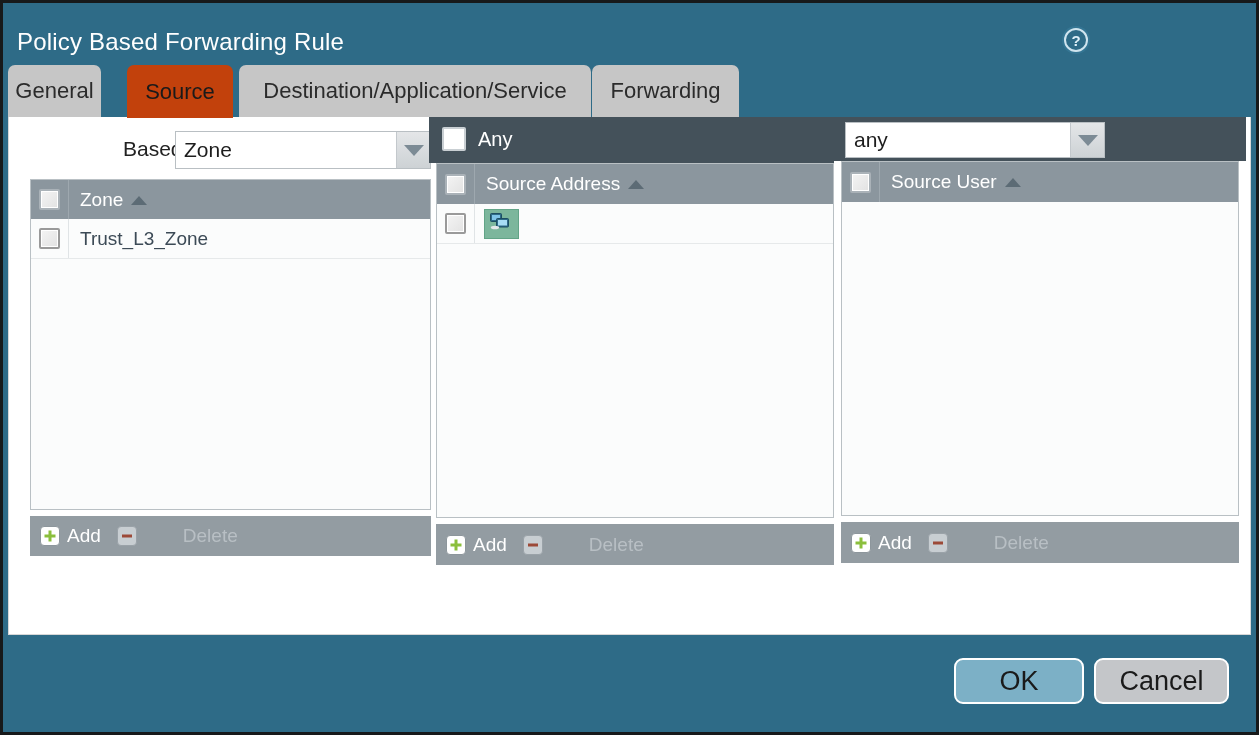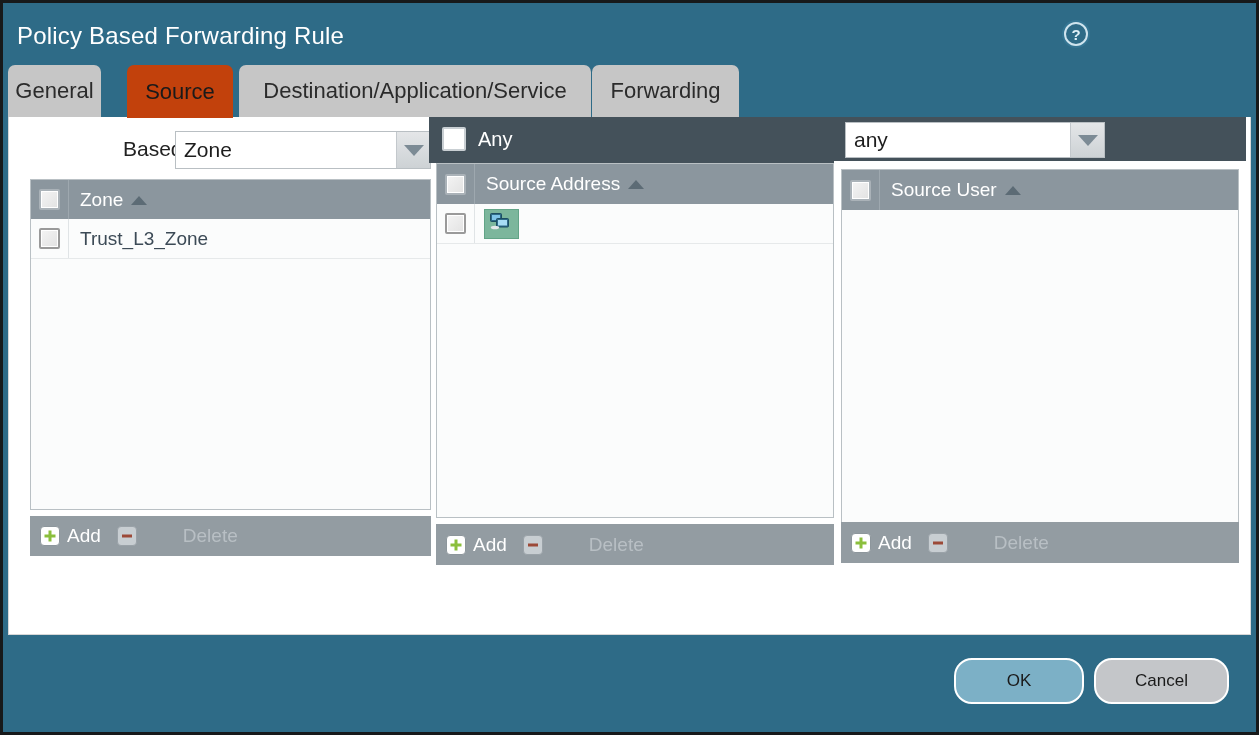--- a/index.html
+++ b/index.html
@@ -16,21 +16,21 @@
     left: 0; top: 0;
     width: 1259px; height: 735px;
     background: #2e6b87;
     border: 3px solid #17191a;
     overflow: hidden;
   }
 
   
   #titlebar {
     position: absolute;
-    left: 0; top: 6px;
+    left: 0; top: 12px;
     width: 1100px; height: 58px;
     background: #2e6b87;
   }
   #title-text {
     position: absolute;
     left: 14px; top: 13px;
     font-size: 24px;
     color: #ffffff;
     letter-spacing: .2px;
     white-space: nowrap;
@@ -273,26 +273,26 @@
   #footerbar {
     position: absolute;
     left: 0; bottom: 0;
     width: 1253px; height: 97px;
     background: #2e6b87;
   }
   .dlgbtn {
     position: absolute;
     top: 23px;
     height: 46px;
-    border-radius: 18px;
+    border-radius: 9px;
     border: 2px solid #ffffff;
     display: flex;
     align-items: center;
     justify-content: center;
-    font-size: 17px;
+    font-size: 27px;
     color: #1a1a1a;
     cursor: pointer;
   }
   #ok-button { right: 172px; width: 130px; background: #7cb0c6; }
   #cancel-button { right: 27px; width: 135px; background: #c4c6c9; }
 </style>
 </head>
 <body>
 
 <div id="window">
@@ -439,21 +439,21 @@
 
       <div class="panel-top-bar" style="height:44px;">
         <div class="combo" style="left:11px; top:5px; width:260px; height:36px;">
           <div class="combo-value">any</div>
           <div class="combo-arrow">
             <span class="arrow-tri"></span>
           </div>
         </div>
       </div>
 
-      <div class="list-box" style="left:7px; top:52px; width:398px; height:355px;">
+      <div class="list-box" style="left:7px; top:44px; width:398px; height:355px;">
         <div class="col-header" style="height:40px;">
           <div class="hdr-check-cell">
             <span class="gcheck"></span>
           </div>
           <div class="hdr-label">
             <span>Source User</span>
             <span class="sort-caret"></span>
           </div>
         </div>
       </div>

